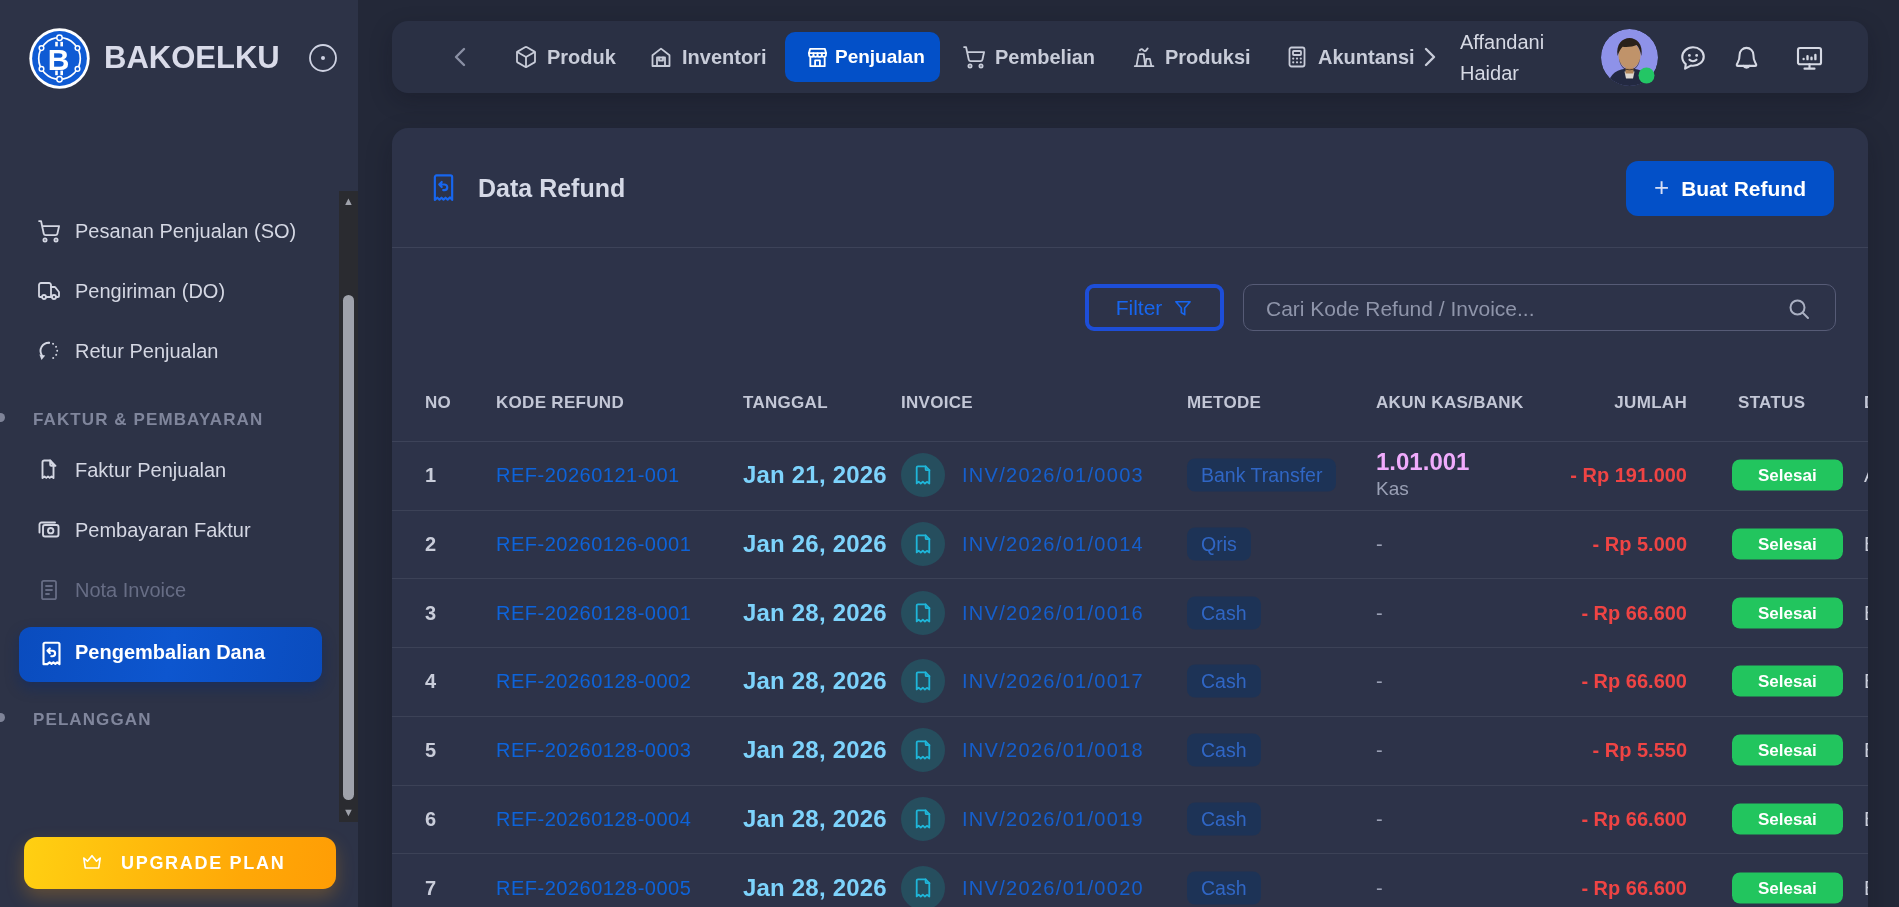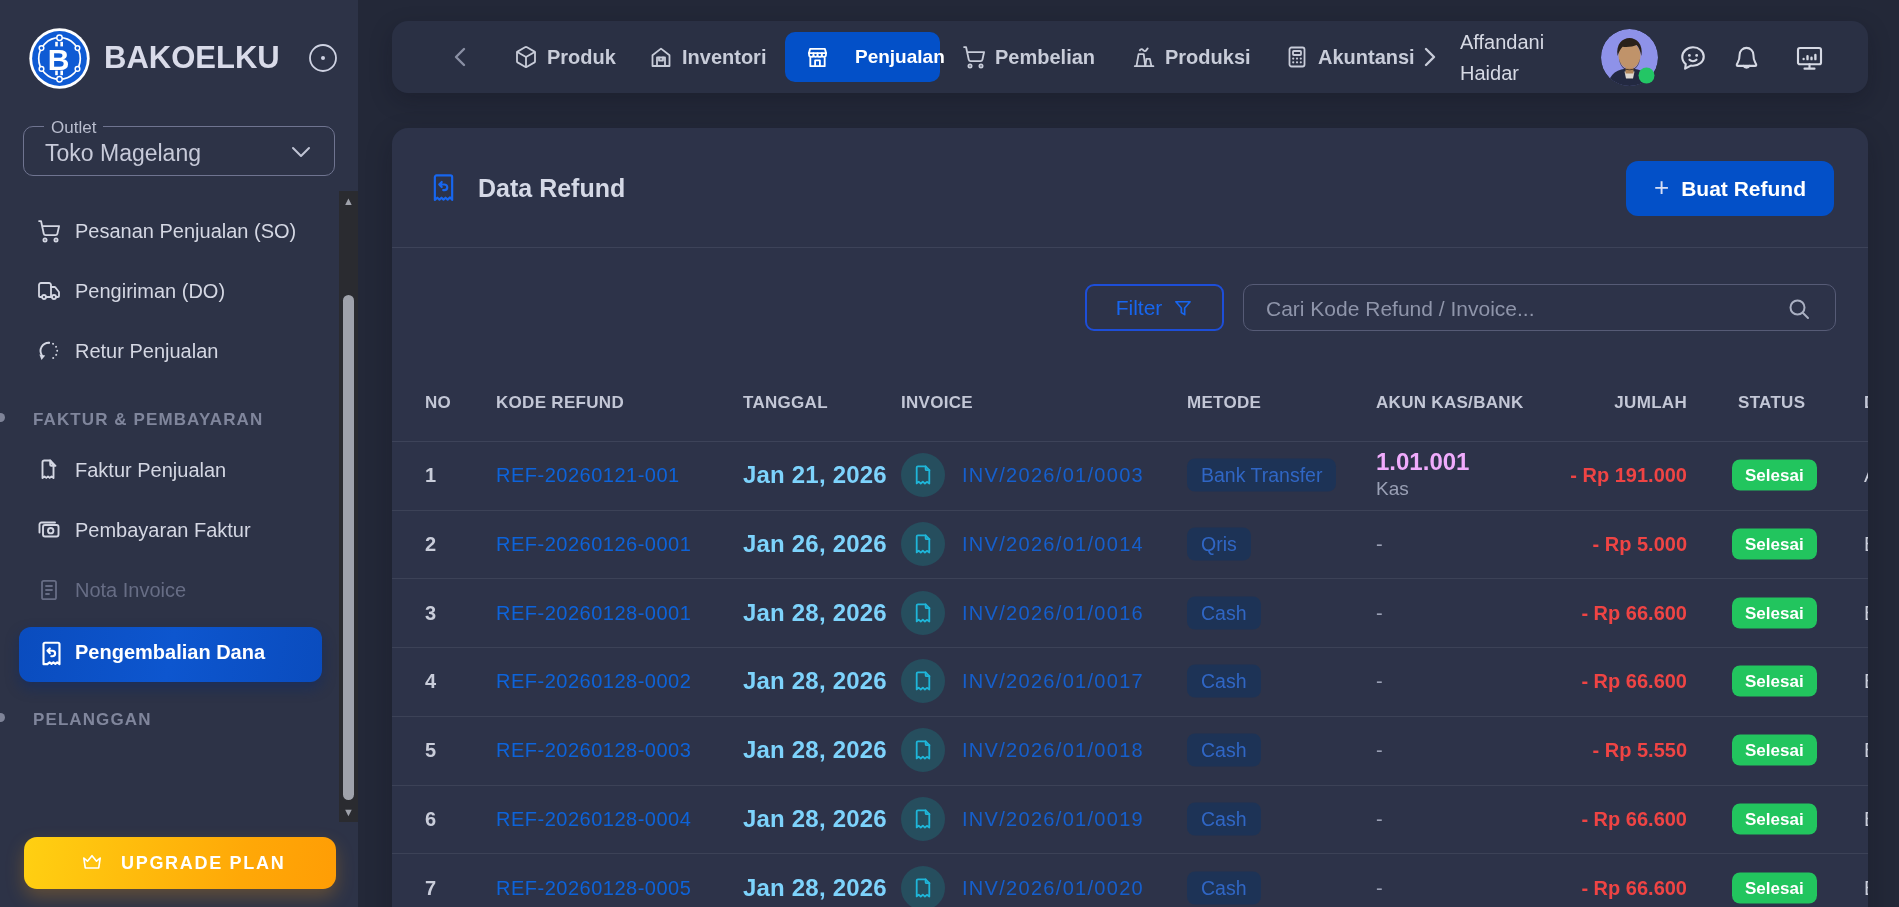--- a/index.html
+++ b/index.html
@@ -45,61 +45,61 @@
   
   #sb-track { left:339px; top:191px; width:19px; height:631px; background:#2a2b30; }
   #sb-thumb { left:343px; top:295px; width:11px; height:505px; border-radius:6px; background:#9fa2ab; }
   .sb-ar { position:absolute; left:339px; width:19px; height:16px; color:#9fa2ab; font-size:11px; text-align:center; line-height:16px; }
 
   
   #navbar { left:392px; top:21px; width:1476px; height:72px; background:#2a3044; border-radius:16px; box-shadow:0 8px 22px rgba(10,13,24,.25); }
   .nav-item { position:absolute; top:0; height:72px; display:flex; align-items:center; gap:9px;
     font-size:20px; font-weight:600; color:#c8ccd9; }
   #pill { position:absolute; left:393px; top:11px; width:155px; height:50px; border-radius:10px; background:#0350c8; }
-  #pill .in { position:absolute; left:21px; top:0; height:50px; display:flex; align-items:center; gap:26px;
+  #pill .in { position:absolute; left:21px; top:0; height:50px; display:flex; align-items:center; gap:6px;
     font-size:19px; font-weight:600; color:#fff; }
   #uname { position:absolute; left:1068px; top:6px; font-size:20px; color:#d6d9e4; line-height:31px; }
   #avatar { position:absolute; left:1209px; top:8px; }
   .nav-ic { position:absolute; top:22px; color:#d6d9e4; }
 
   
   #card { left:392px; top:128px; width:1476px; height:810px; background:#2d3349; border-radius:16px; overflow:hidden; box-shadow:0 10px 26px rgba(10,13,24,.25); }
   #c-title { position:absolute; left:86px; top:46px; font-size:25px; font-weight:bold; color:#d5d9e6; }
   #c-icon { position:absolute; left:39px; top:44px; }
   #btn-buat { position:absolute; left:1234px; top:33px; width:208px; height:55px; border-radius:12px; background:#0350c8;
      display:flex; align-items:center; justify-content:center; gap:12px; color:#fff; font-size:21px; font-weight:bold; }
   #btn-buat .plus { font-weight:400; font-size:26px; color:#d6def5; margin-top:-2px; }
   #c-div { position:absolute; left:0; top:119px; width:1476px; height:1px; background:#3d4359; }
 
   #psel { position:absolute; left:32px; top:153px; width:175px; height:51px; border:1px solid #565b76; border-radius:12px; }
   #psel .n { position:absolute; left:50px; top:13px; font-size:21px; color:#c9cdda; }
   #psel .ic { position:absolute; left:21px; top:16px; }
   #psel .chev { position:absolute; left:136px; top:20px; }
 
-  #fbtn { position:absolute; left:693px; top:156px; width:139px; height:47px; border:2px solid #1d4ed8; border-radius:9px;
+  #fbtn { position:absolute; left:693px; top:156px; width:139px; height:47px; border:4px solid #1d4ed8; border-radius:9px;
      display:flex; align-items:center; justify-content:center; gap:11px; color:#1766ef; font-size:21px; }
   #search { position:absolute; left:851px; top:156px; width:593px; height:47px; border:1px solid #565b76; border-radius:10px; }
   #search .ph { position:absolute; left:22px; top:12px; font-size:21px; color:#8f95aa; }
   #search .ic { position:absolute; right:24px; top:12px; }
 
   
   .th { position:absolute; top:265px; white-space:nowrap; font-size:17px; font-weight:bold; color:#c3c7d6; letter-spacing:.3px; }
   #hdr-line { position:absolute; left:0; top:313px; width:1476px; height:1px; background:#3d4359; }
   .row-line { position:absolute; left:0; width:1476px; height:1px; background:#3c4257; }
   .cell { position:absolute; transform:translateY(-50%); font-size:20px; white-space:nowrap; }
   .c-no { left:33px; color:#c9cdda; font-weight:600; }
   .c-ref { left:104px; color:#0d63da; letter-spacing:.5px; }
   .c-date { left:351px; color:#7dd3fc; font-size:24px; font-weight:600; letter-spacing:.2px; }
   .c-invic { left:509px; width:44px; height:44px; border-radius:50%; background:#264e5e; }
   .c-inv { left:570px; color:#155fcd; letter-spacing:1.3px; }
   .badge { position:absolute; left:795px; transform:translateY(-50%); height:33px; line-height:33px; padding:0 14px;
      background:#1d3356; color:#3066c4; border-radius:8px; font-size:19.5px; }
   .c-akun { left:984px; color:#9aa0b5; }
   .c-jml { right:181px; color:#ef4444; font-weight:600; }
-  .c-st { left:1340px; height:31px; line-height:31px; padding:0 13px; background:#22c55e; border-radius:8px;
+  .c-st { left:1340px; height:31px; line-height:31px; padding:0 26px; background:#22c55e; border-radius:8px;
      color:#fff; font-size:17px; font-weight:bold; }
   .c-who { left:1472px; color:#c9cdda; }
 </style>
 </head>
 <body>
 
 <div id="sidebar" class="abs">
 
   <svg class="abs" style="left:29px;top:28px" width="61" height="61" viewBox="0 0 61 61">
     <circle cx="30.5" cy="30.5" r="30.2" fill="#fff"></circle>
@@ -115,27 +115,20 @@
     <rect x="26.2" y="13.8" width="2.6" height="4.6" fill="#fff"></rect>
     <rect x="31.4" y="13.8" width="2.6" height="4.6" fill="#fff"></rect>
     <rect x="26.2" y="42.6" width="2.6" height="4.6" fill="#fff"></rect>
     <rect x="31.4" y="42.6" width="2.6" height="4.6" fill="#fff"></rect>
   </svg>
   <div id="brand" class="abs">BAKOELKU</div>
   <svg id="collapse" class="abs" width="30" height="30" viewBox="0 0 30 30" fill="none" stroke="#ced2e2" stroke-width="1.8">
     <circle cx="15" cy="15" r="13"></circle>
       <circle cx="15" cy="15" r="2" fill="#ced2e2" stroke="none"></circle>
   </svg>
-  <div id="outlet" class="abs">
-    <div class="lbl">Outlet</div>
-    <div class="val">Toko Magelang</div>
-    <svg class="chev" width="20" height="12" viewBox="0 0 20 12" fill="none" stroke="#c0c4d4" stroke-width="2" stroke-linecap="round" stroke-linejoin="round">
-        <path d="M2 2l8 8 8-8"></path>
-      </svg>
-  </div>
 
   <div class="mi" style="top:201px">
     <svg class="ic" width="24" height="24" viewBox="0 0 24 24" fill="none" stroke="#d4d7e3" stroke-width="1.8" stroke-linecap="round" stroke-linejoin="round">
         <circle cx="8" cy="21" r="1.6"></circle>
         <circle cx="19" cy="21" r="1.6"></circle>
         <path d="M2.05 2.05h2l2.66 12.42a2 2 0 0 0 2 1.58h9.78a2 2 0 0 0 1.95-1.57l1.65-7.43H5.12"></path>
       </svg>
     <div class="tx">Pesanan Penjualan (SO)</div>
   </div>
   <div class="mi" style="top:261px">

